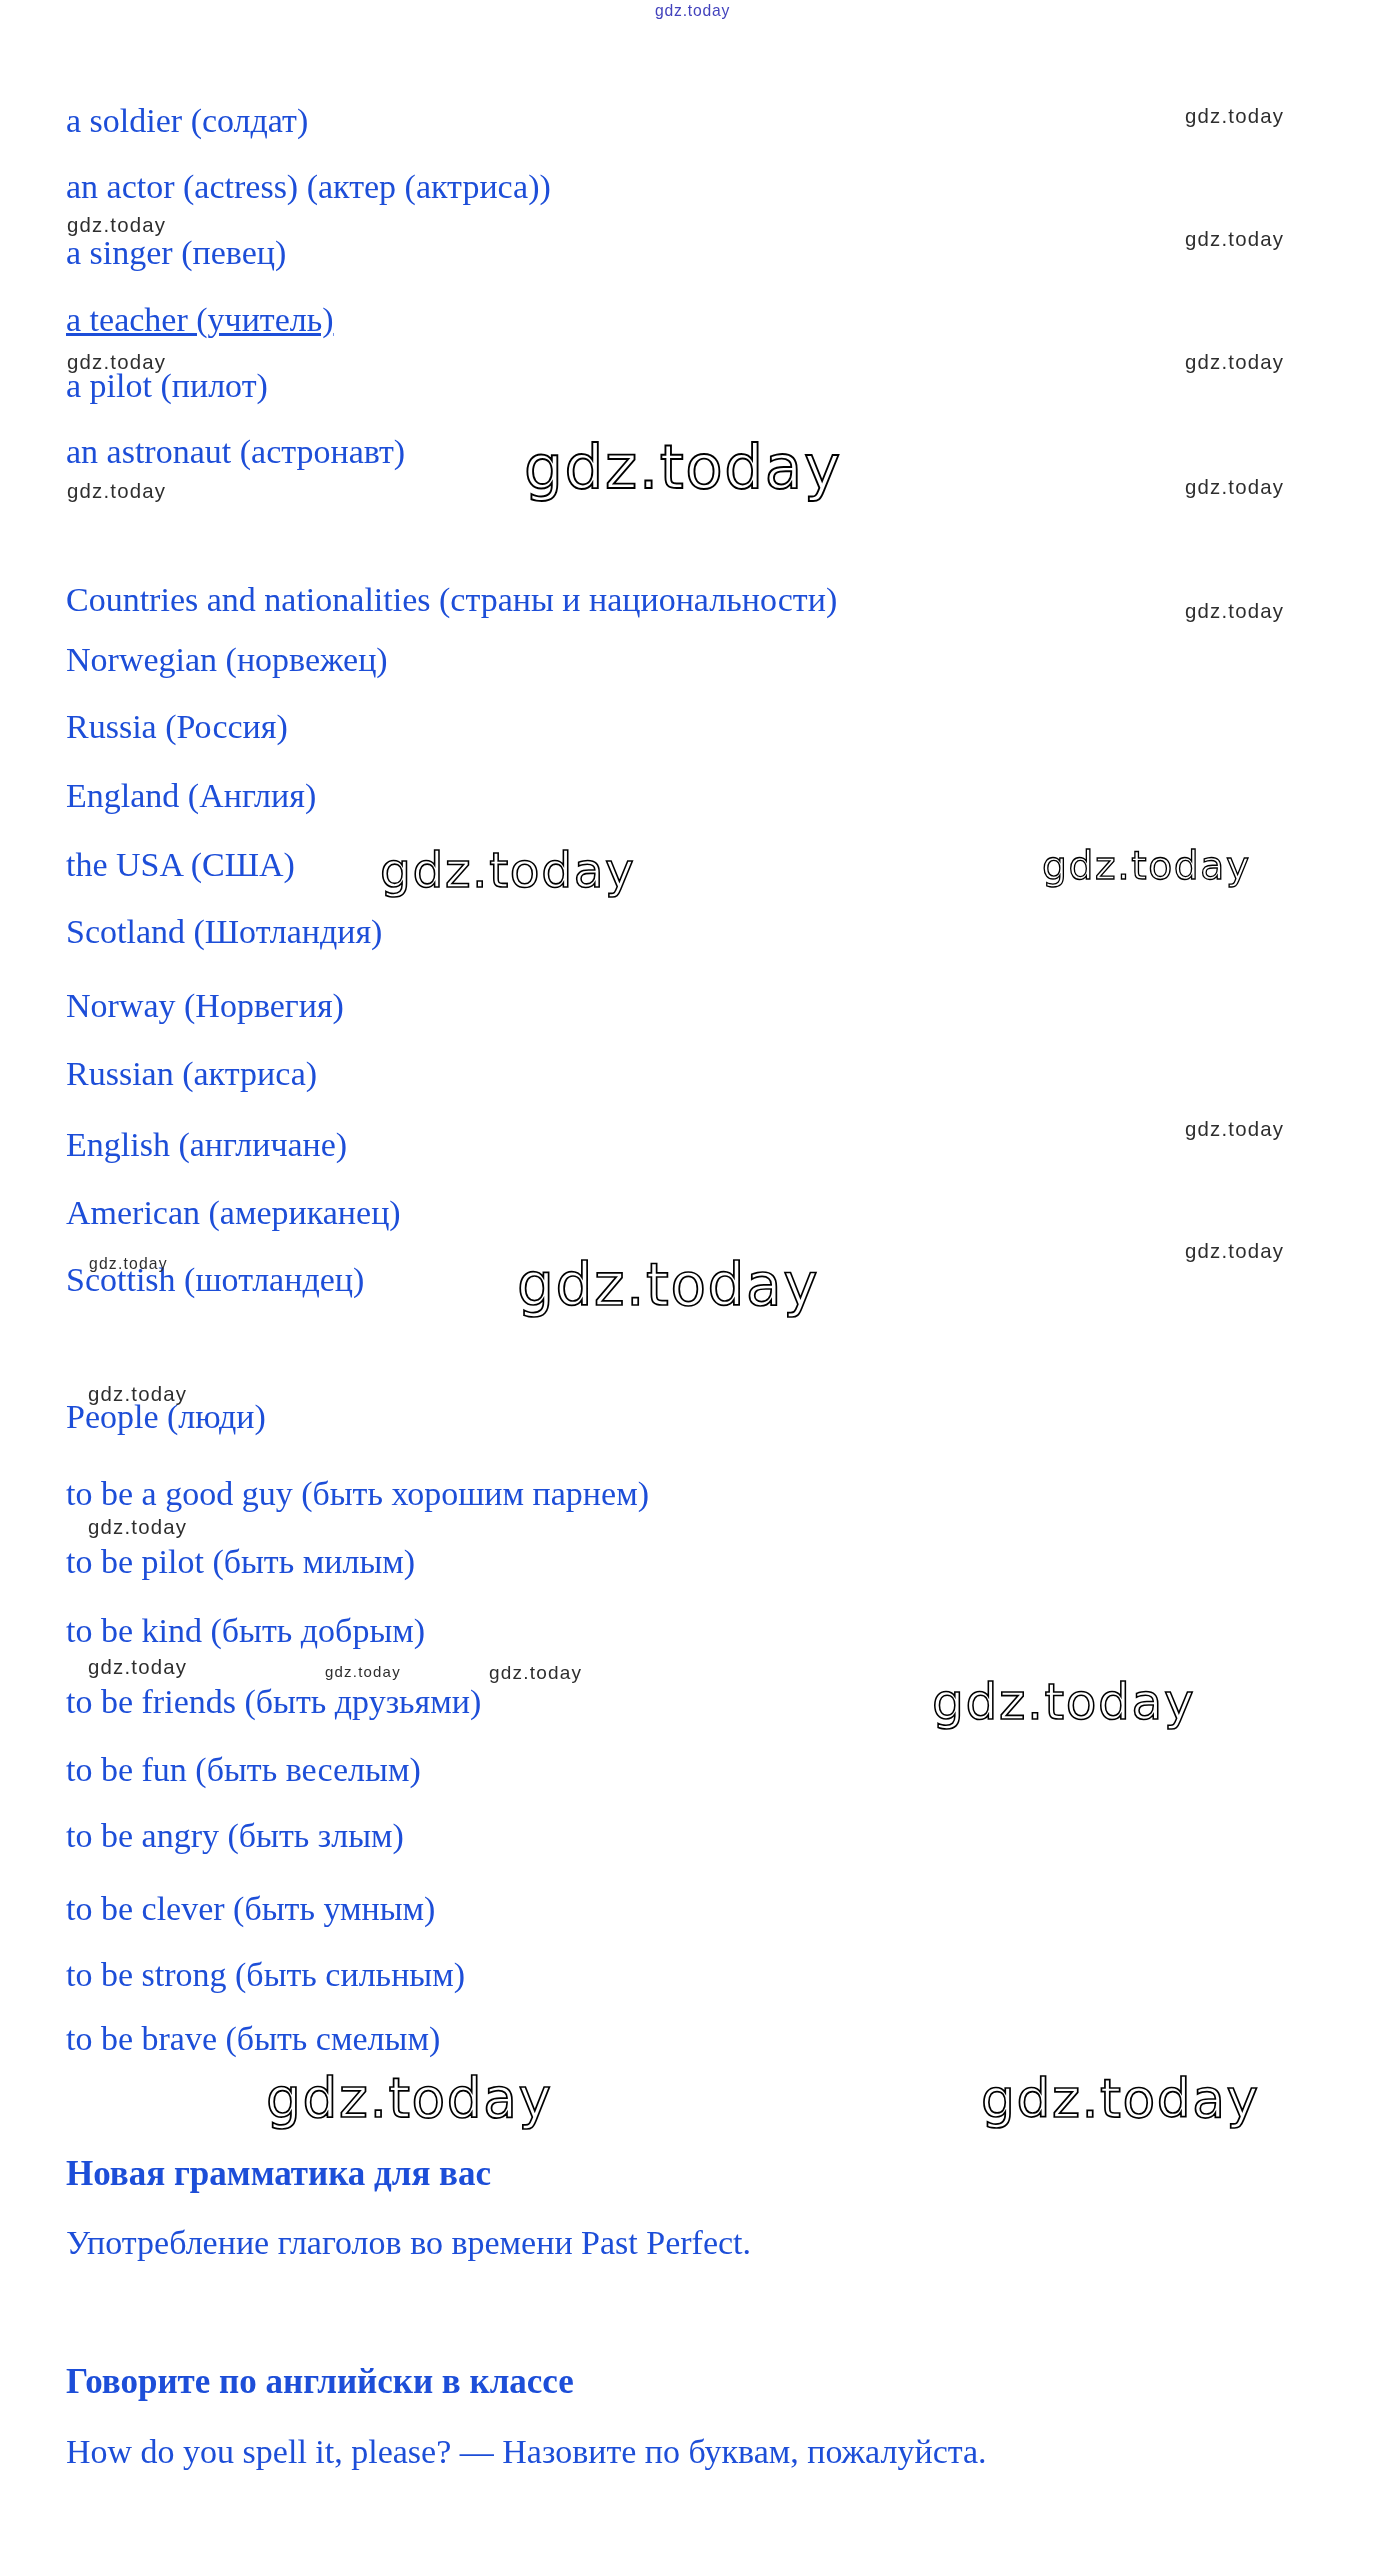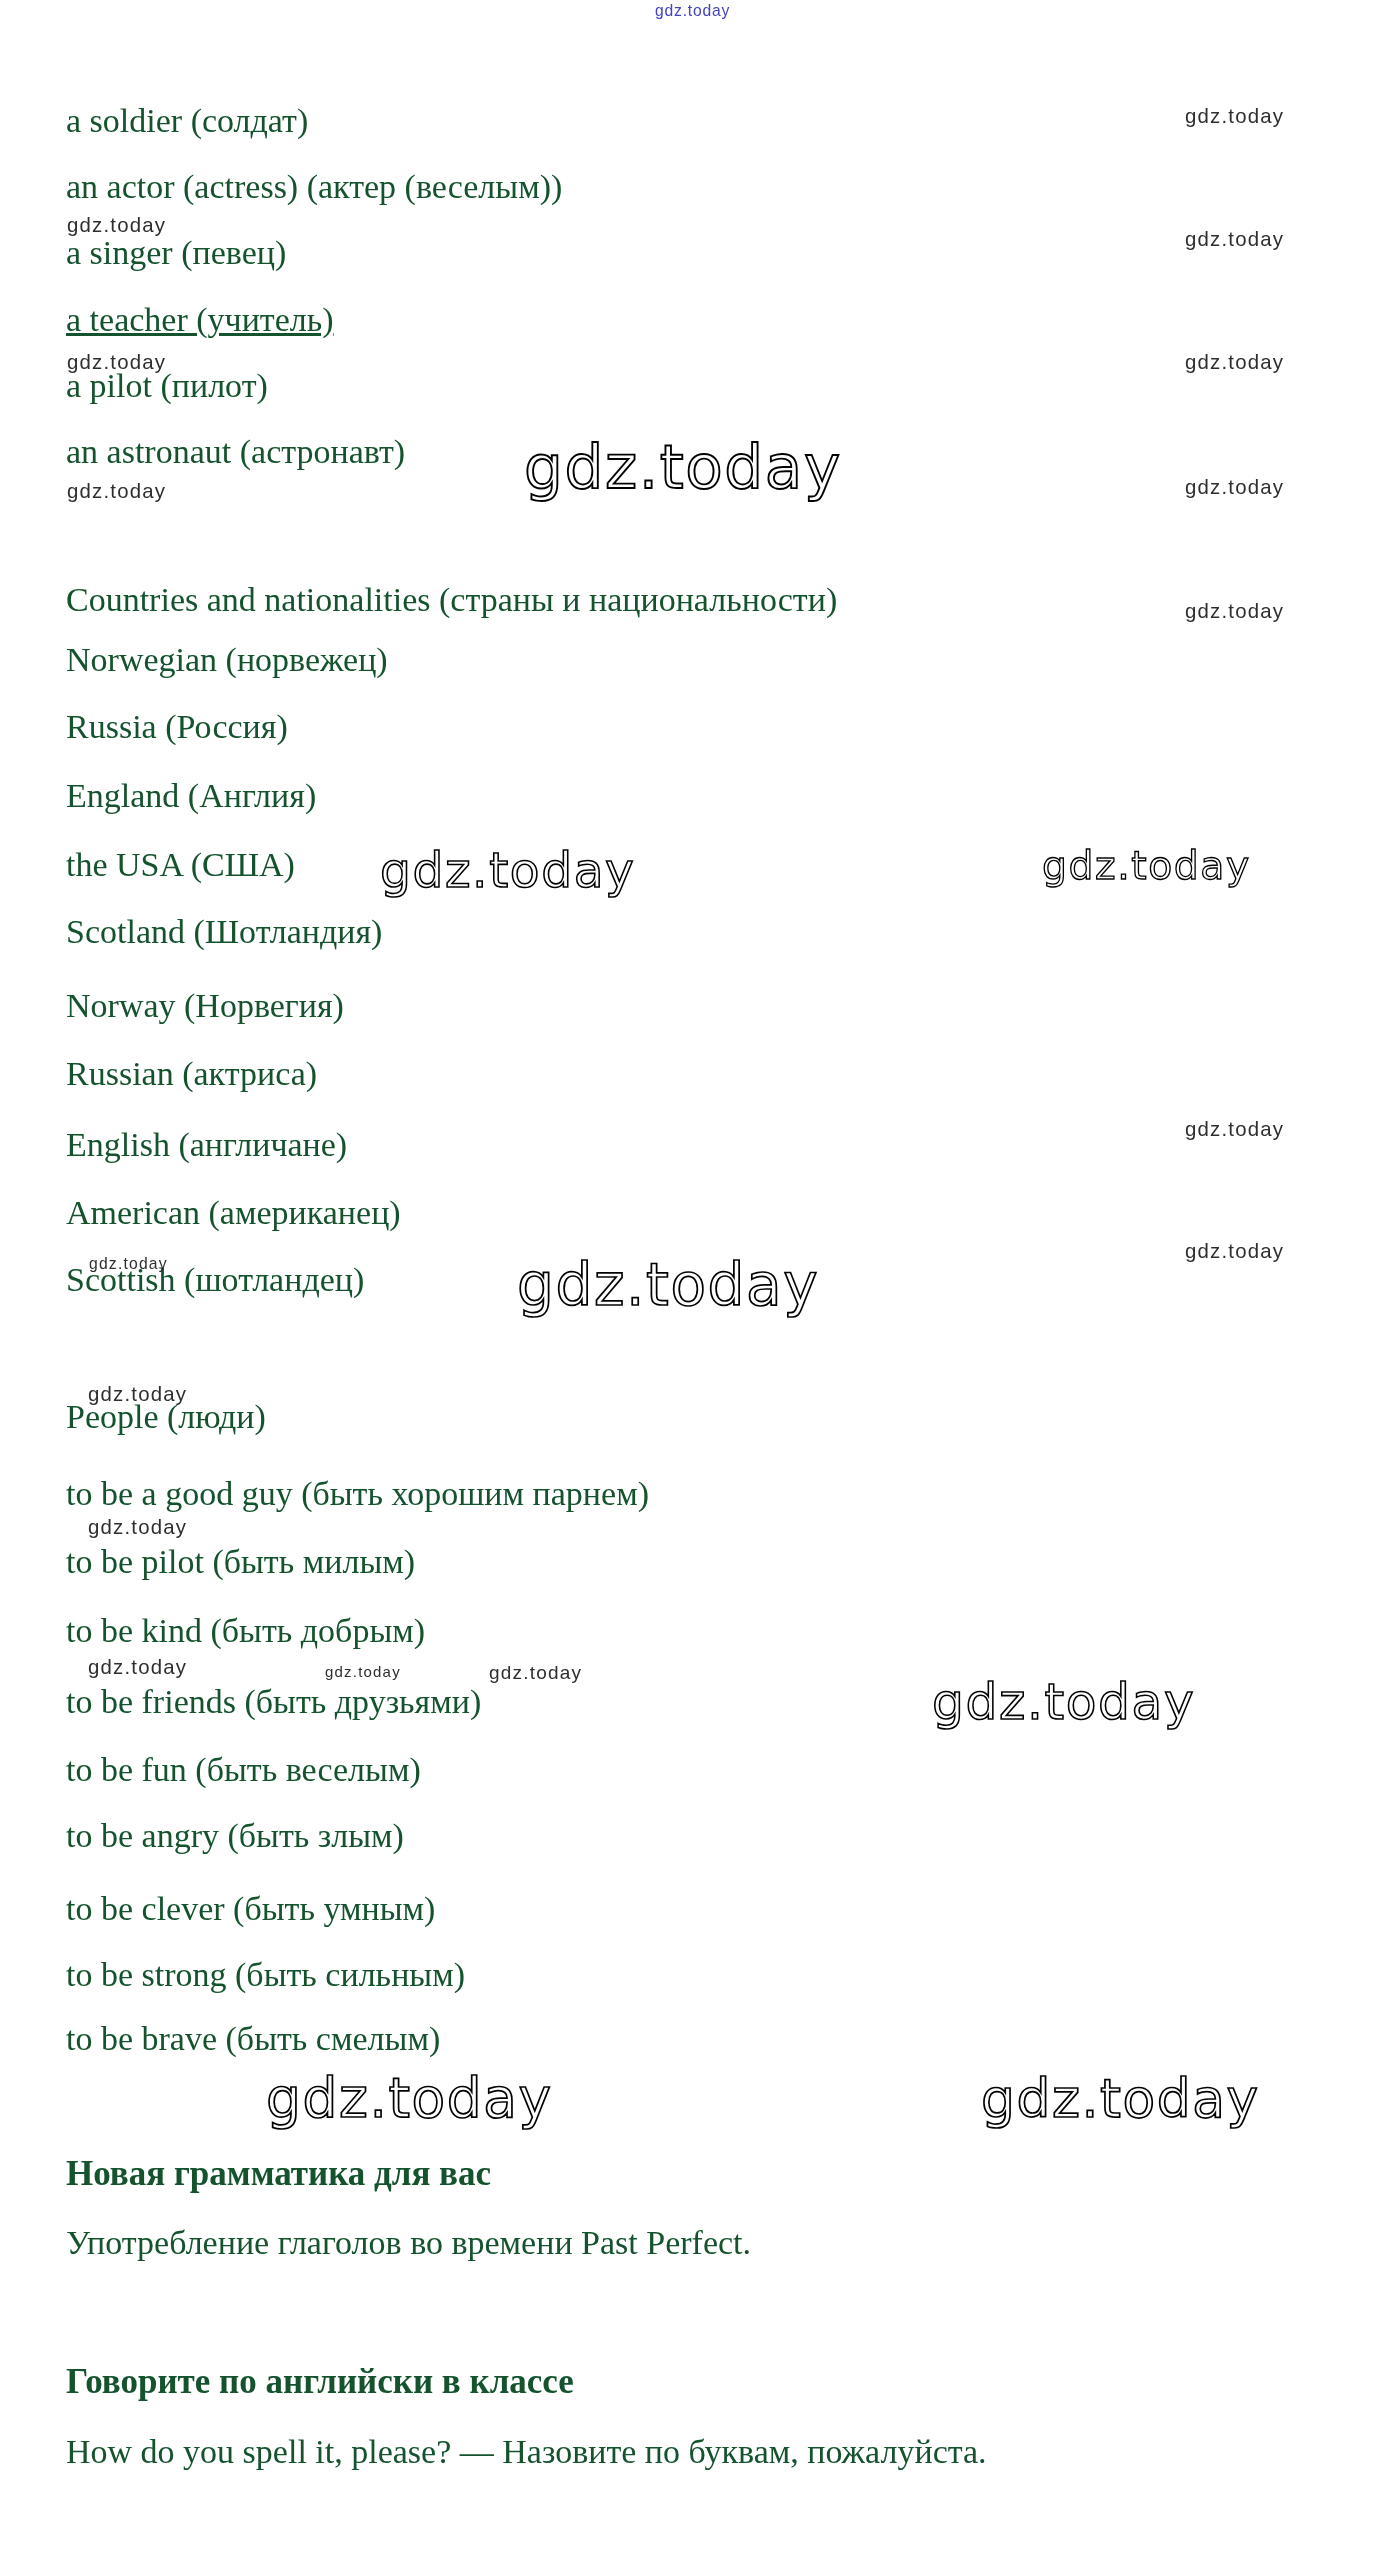--- a/index.html
+++ b/index.html
@@ -8,21 +8,21 @@
     background:#ffffff;
     position:relative;
     font-family:"Liberation Serif", serif;
     color:#000;
     overflow:hidden;
   }
   .page{position:absolute;inset:0;}
   .line{
     position:absolute;left:66px;
     font-size:34px;line-height:1.1;
-    color:#14532d;white-space:nowrap;
+    color:#1d4ed8;white-space:nowrap;
   }
   .line.bold{font-weight:bold;font-size:35px;}
   .wm-top{
     position:absolute;
     font-family:"Liberation Sans", sans-serif;
     letter-spacing:0.8px;
     white-space:nowrap;
   }
   .wm-small{
     position:absolute;
@@ -38,21 +38,21 @@
     fill:none;stroke:#000;
     letter-spacing:2px;
   }
 </style>
 </head>
 <body>
 
 <div class="page" id="page">
   <span class="wm-top" id="wm-top" style="left: 655px; top: 2.4px; font-size: 15.7px; color: rgb(67, 67, 189);">gdz.today</span>
 <div class="line" style="top: 102px;">a soldier (солдат)</div>
-    <div class="line" style="top: 168px;">an actor (actress) (актер (веселым))</div>
+    <div class="line" style="top: 168px;">an actor (actress) (актер (актриса))</div>
     <div class="line" style="top: 234px;">a singer (певец)</div>
     <div class="line" style="top: 301px; text-decoration: underline;">a teacher (учитель)</div>
     <div class="line" style="top: 367px;">a pilot (пилот)</div>
     <div class="line" style="top: 433px;">an astronaut (астронавт)</div>
     <div class="line" style="top: 581px;">Countries and nationalities (страны и национальности)</div>
     <div class="line" style="top: 641px;">Norwegian (норвежец)</div>
     <div class="line" style="top: 708px;">Russia (Россия)</div>
     <div class="line" style="top: 777px;">England (Англия)</div>
     <div class="line" style="top: 846px; text-align: center;">the USA (США)</div>
     <div class="line" style="top: 913px;">Scotland (Шотландия)</div>

